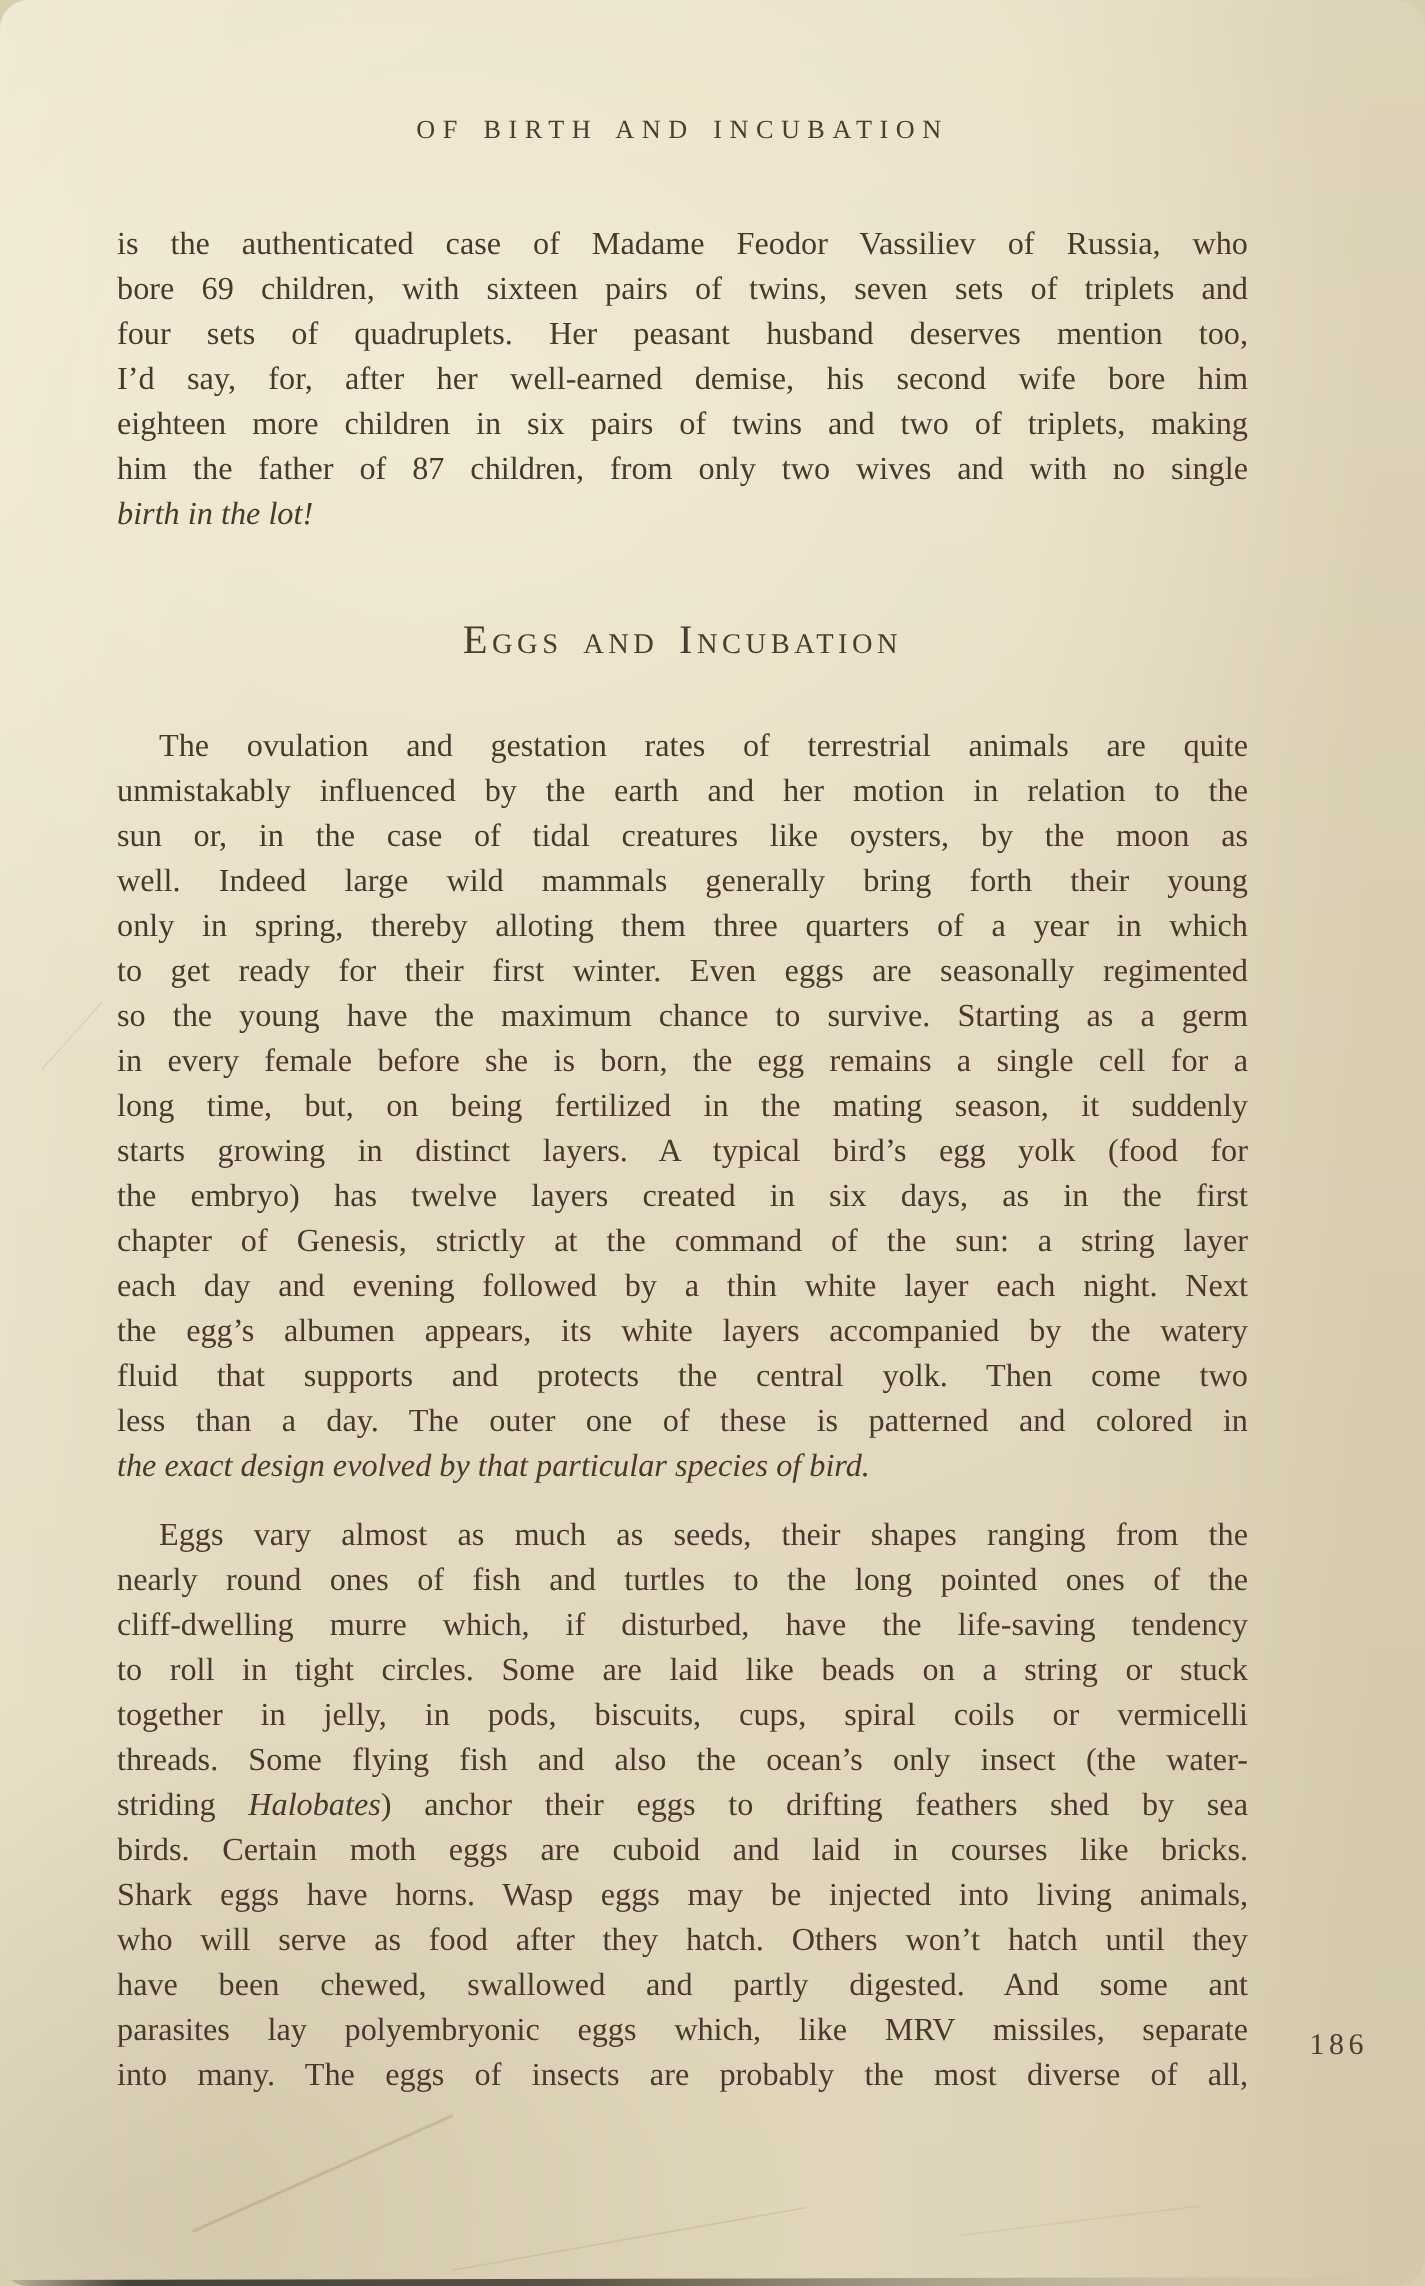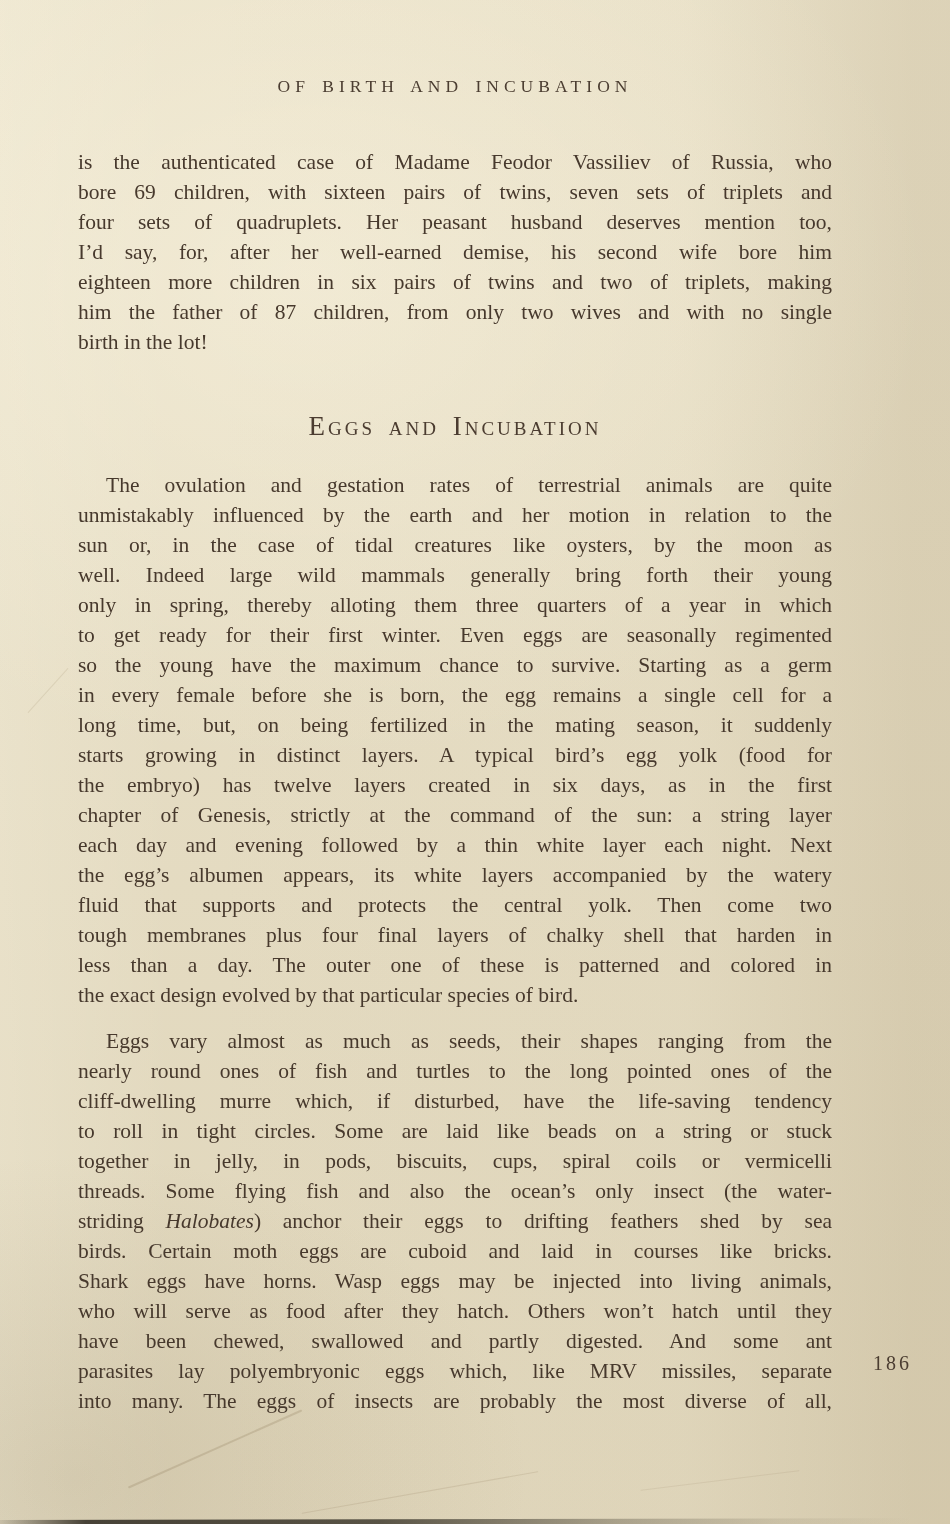--- a/index.html
+++ b/index.html
@@ -13,20 +13,21 @@
     height: 1524px;
     overflow: hidden;
     font-family: "Liberation Serif", "DejaVu Serif", serif;
     color: #47392d;
     background:
       radial-gradient(ellipse 900px 700px at 32% 18%, rgba(255, 250, 232, 0.40), rgba(255,250,232,0) 70%),
       radial-gradient(ellipse 700px 500px at 8% 97%, rgba(120, 104, 70, 0.14), rgba(120,104,70,0) 65%),
       linear-gradient(to right, rgba(255,252,238,0.18) 0%, rgba(255,252,238,0) 18%, rgba(148, 128, 88, 0.02) 72%, rgba(148, 128, 88, 0.16) 96%),
       linear-gradient(to bottom, rgba(255,252,240,0.12), rgba(128, 110, 74, 0.08) 94%),
       #e8dfc5;
+    border-radius: 19px;
   }
   .running-head {
     position: absolute;
     top: 76px;
     left: 62px;
     width: 786px;
     text-align: center;
     font-size: 17.5px;
     letter-spacing: 5px;
     word-spacing: 3px;
@@ -41,26 +42,27 @@
     line-height: 30px;
   }
   .paragraph { margin: 16px; }
   .line {
     text-align: justify;
     text-align-last: justify;
     white-space: nowrap;
   }
   .line.last {
     text-align-last: left;
+    font-style: italic;
   }
   .line.indent {
     text-indent: 28px;
   }
   .section-heading {
-    margin: 54px 0 28px 0;
+    margin: 54px 0 40px 0;
     font-weight: normal;
     font-variant-caps: small-caps;
     font-size: 27px;
     line-height: 31px;
     letter-spacing: 3px;
     word-spacing: 4px;
     text-align: center;
     color: #4b3c30;
   }
   .page-number {
@@ -127,21 +129,20 @@
         <div class="line">to get ready for their first winter. Even eggs are seasonally regimented</div>
         <div class="line">so the young have the maximum chance to survive. Starting as a germ</div>
         <div class="line">in every female before she is born, the egg remains a single cell for a</div>
         <div class="line">long time, but, on being fertilized in the mating season, it suddenly</div>
         <div class="line">starts growing in distinct layers. A typical bird’s egg yolk (food for</div>
         <div class="line">the embryo) has twelve layers created in six days, as in the first</div>
         <div class="line">chapter of Genesis, strictly at the command of the sun: a string layer</div>
         <div class="line">each day and evening followed by a thin white layer each night. Next</div>
         <div class="line">the egg’s albumen appears, its white layers accompanied by the watery</div>
         <div class="line">fluid that supports and protects the central yolk. Then come two</div>
-        <div class="line">tough membranes plus four final layers of chalky shell that harden in</div>
         <div class="line">less than a day. The outer one of these is patterned and colored in</div>
         <div class="line last">the exact design evolved by that particular species of bird.</div>
       </div>
 
     <div class="paragraph">
         <div class="line indent">Eggs vary almost as much as seeds, their shapes ranging from the</div>
         <div class="line">nearly round ones of fish and turtles to the long pointed ones of the</div>
         <div class="line">cliff-dwelling murre which, if disturbed, have the life-saving tendency</div>
         <div class="line">to roll in tight circles. Some are laid like beads on a string or stuck</div>
         <div class="line">together in jelly, in pods, biscuits, cups, spiral coils or vermicelli</div>

